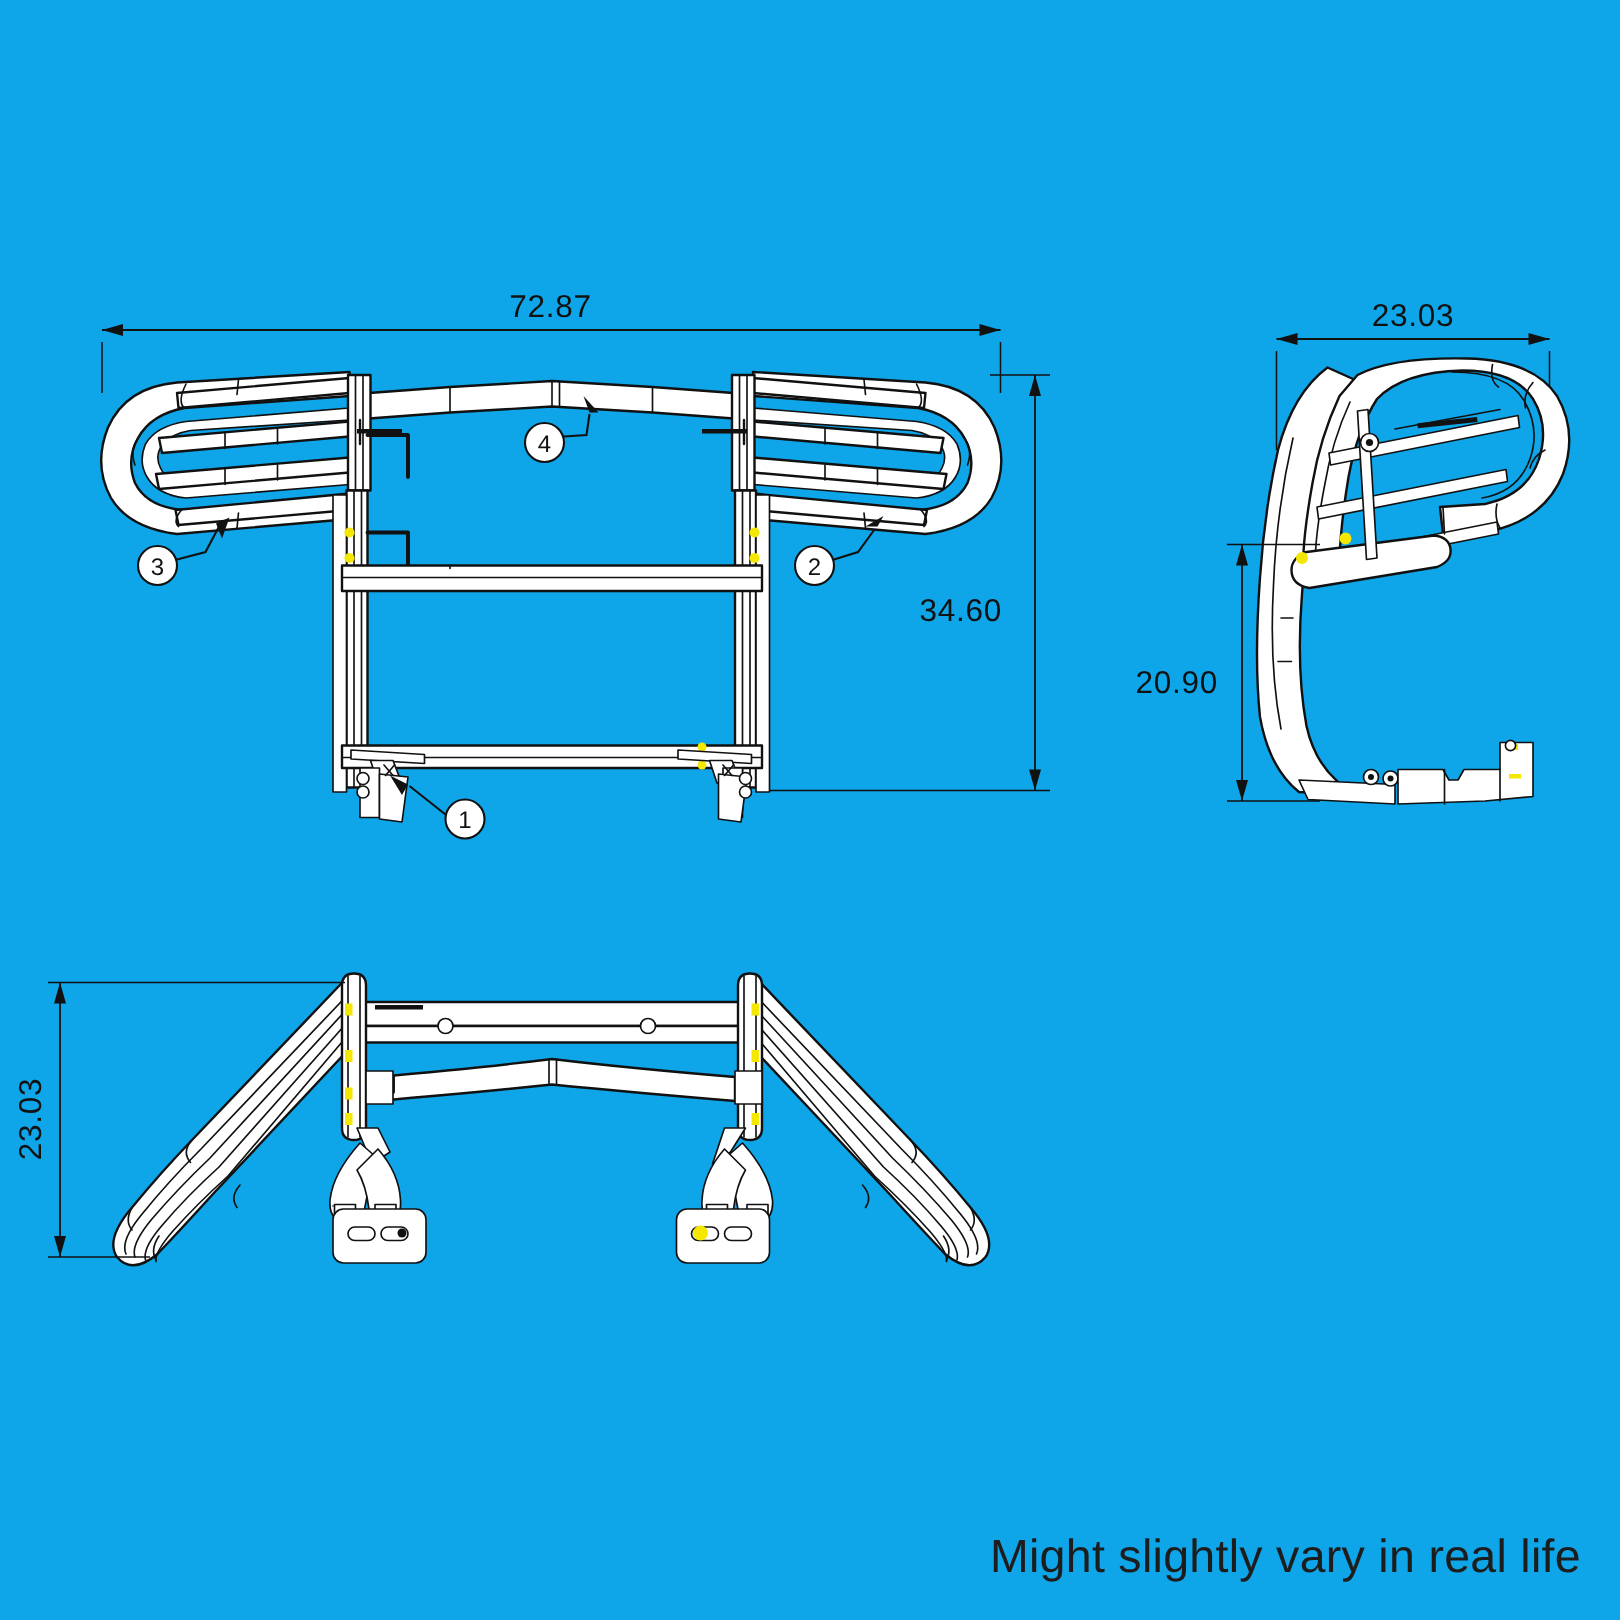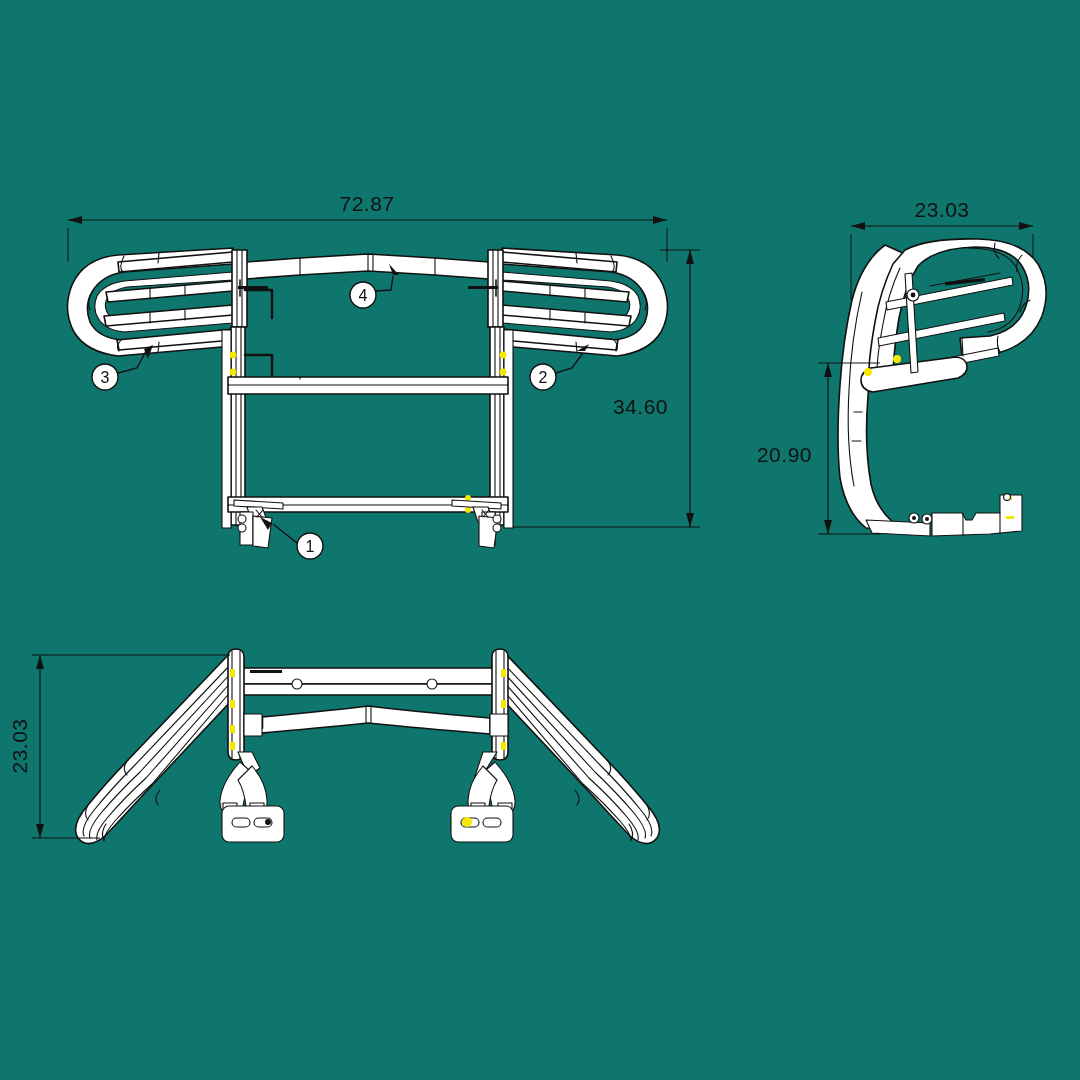--- a/index.html
+++ b/index.html
@@ -4,21 +4,21 @@
 <title>Grille Guard Technical Drawing</title>
 <style>
   html,body{margin:0;padding:0;background:#ffffff;}
   body{
     width:1080px;height:1080px;
     font-family:"Liberation Sans", sans-serif;
     color:#1a1a1a;
     overflow:hidden;
     position:relative;
   }
-  #sheet{position:absolute;inset:0;width:1080px;height:1080px;background:#0f766e;}
+  #sheet{position:absolute;inset:0;width:1080px;height:1080px;background:#0ea5e9;}
   svg{display:block;}
   .dimtext{
     font-family:"Liberation Sans", sans-serif;
     font-size:21px;
     fill:#111;
     letter-spacing:0.5px;
   }
   .balloontext{
     font-family:"Liberation Sans", sans-serif;
     font-size:16px;
@@ -405,13 +405,14 @@
         <path class="ext" d="M32,838 L100,838"></path>
         <path class="dim" d="M40,655 L40,838"></path>
         <path class="blk" d="M40,655 L36,669 L44,669 Z"></path>
         <path class="blk" d="M40,838 L36,824 L44,824 Z"></path>
         <text class="dimtext" x="27" y="746" text-anchor="middle" transform="rotate(-90 27 746)">23.03</text>
       </g>
     </g>
 
   </svg>
 
+  <div class="disclaimer">Might slightly vary in real life</div>
 </div>
 
 </body></html>

